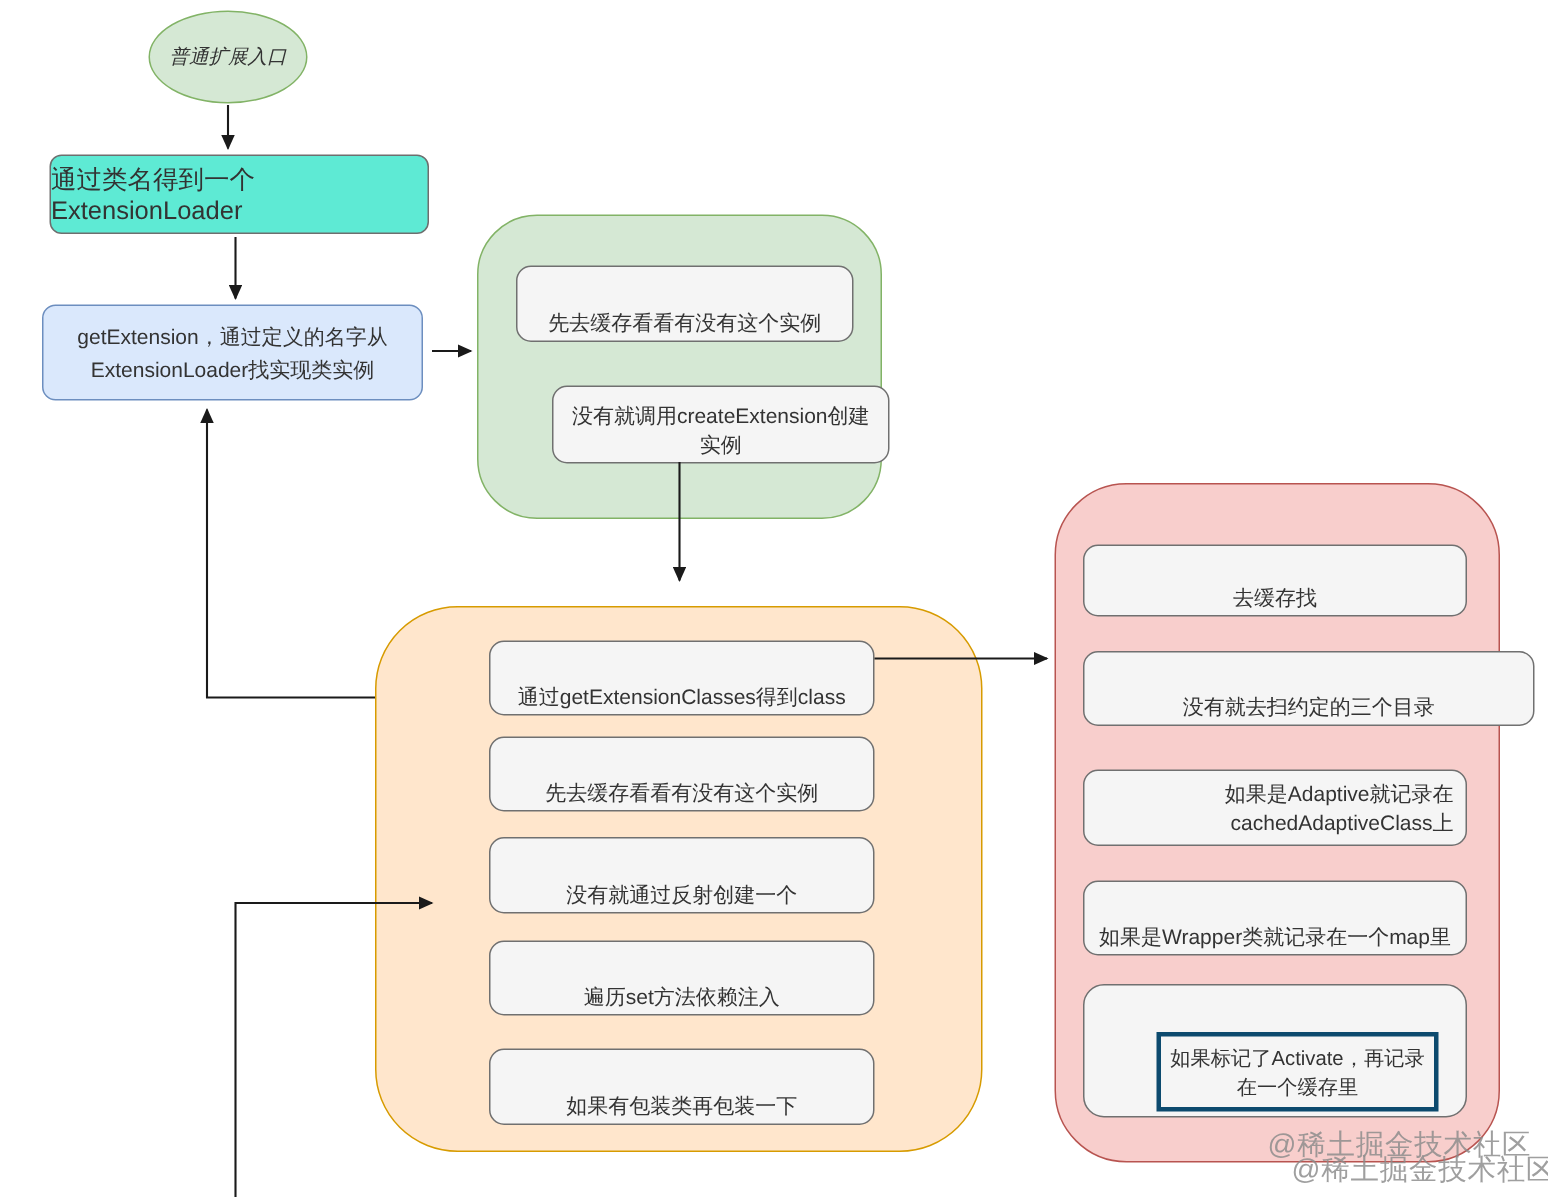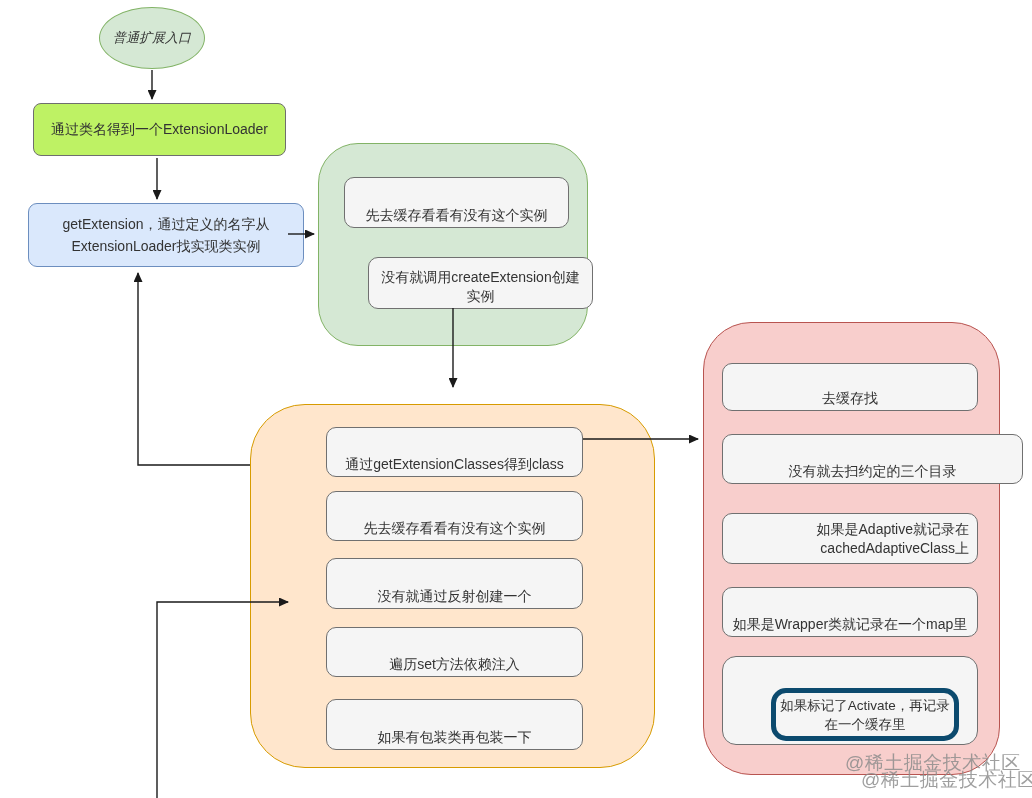--- a/index.html
+++ b/index.html
@@ -18,40 +18,40 @@
   }
   .container{
     position:absolute;box-sizing:border-box;z-index:1;
   }
   .ellipse{
     background:#d5e8d4;border:1px solid #82b366;border-radius:50%;
     display:flex;align-items:center;justify-content:center;
     font-size:13px;z-index:2;font-style:italic;
   }
   .grayrect{
-    background:#bef264;border:1px solid #6e6e6e;border-radius:8px;
+    background:#5eead4;border:1px solid #6e6e6e;border-radius:8px;
     display:flex;align-items:center;justify-content:center;
-    font-size:14px;z-index:2;
+    font-size:17px;z-index:2;
   }
   .bluerect{
     background:#dae8fc;border:1px solid #6c8ebf;border-radius:9px;
     display:flex;flex-direction:column;align-items:center;justify-content:center;
     font-size:14px;line-height:22px;text-align:center;z-index:2;
   }
   .green-group{background:#d5e8d4;border:1px solid #82b366;border-radius:40px;}
   .orange-group{background:#ffe6cc;border:1px solid #d79b00;border-radius:55px;}
   .pink-group{background:#f8cecc;border:1px solid #b85450;border-radius:48px;padding-left:40px;}
   .compound{
     position:absolute;box-sizing:border-box;
     background:#f5f5f5;border:1px solid #707070;border-radius:14px;
     font-size:14px;text-align:center;z-index:2;padding-top:7px;
   }
   .nested{
     position:absolute;box-sizing:border-box;
-    background:#f5f5f5;border:5px solid #0c4a6e;border-radius:15px;
+    background:#f5f5f5;border:3px solid #0c4a6e;border-radius:0;
     display:flex;flex-direction:column;align-items:center;justify-content:center;
     font-size:13.5px;line-height:19px;text-align:center;
   }
   #arrow-layer{position:absolute;left:0;top:0;z-index:5;pointer-events:none;}
   .watermark{
     position:absolute;z-index:6;color:#8b8b8b;opacity:.82;
     font-size:19px;letter-spacing:.5px;white-space:nowrap;
   }
 </style>
 </head>
@@ -60,21 +60,21 @@
 <div id="canvas">
 
   <div class="abs ellipse" style="left:99px;top:7px;width:106px;height:62px;">
     <span>普通扩展入口</span>
   </div>
 
   <div class="abs grayrect" style="left:33px;top:103px;width:253px;height:53px;">
     <span>通过类名得到一个ExtensionLoader</span>
   </div>
 
-  <div class="abs bluerect" style="left:28px;top:203px;width:276px;height:64px;">
+  <div class="abs bluerect" style="left:28px;top:203px;width:254px;height:64px;">
     <span>getExtension，通过定义的名字从</span>
     <span>ExtensionLoader找实现类实例</span>
   </div>
 
   <div class="container green-group" style="left:318px;top:143px;width:270px;height:203px;">
     <div class="node" style="left:25px;top:33px;width:225px;height:51px;">
       <span>先去缓存看看有没有这个实例</span>
     </div>
     <div class="node" style="left:25px;top:113px;width:225px;height:52px;margin-left:24px;">
       <span>没有就调用createExtension创建实例</span>

